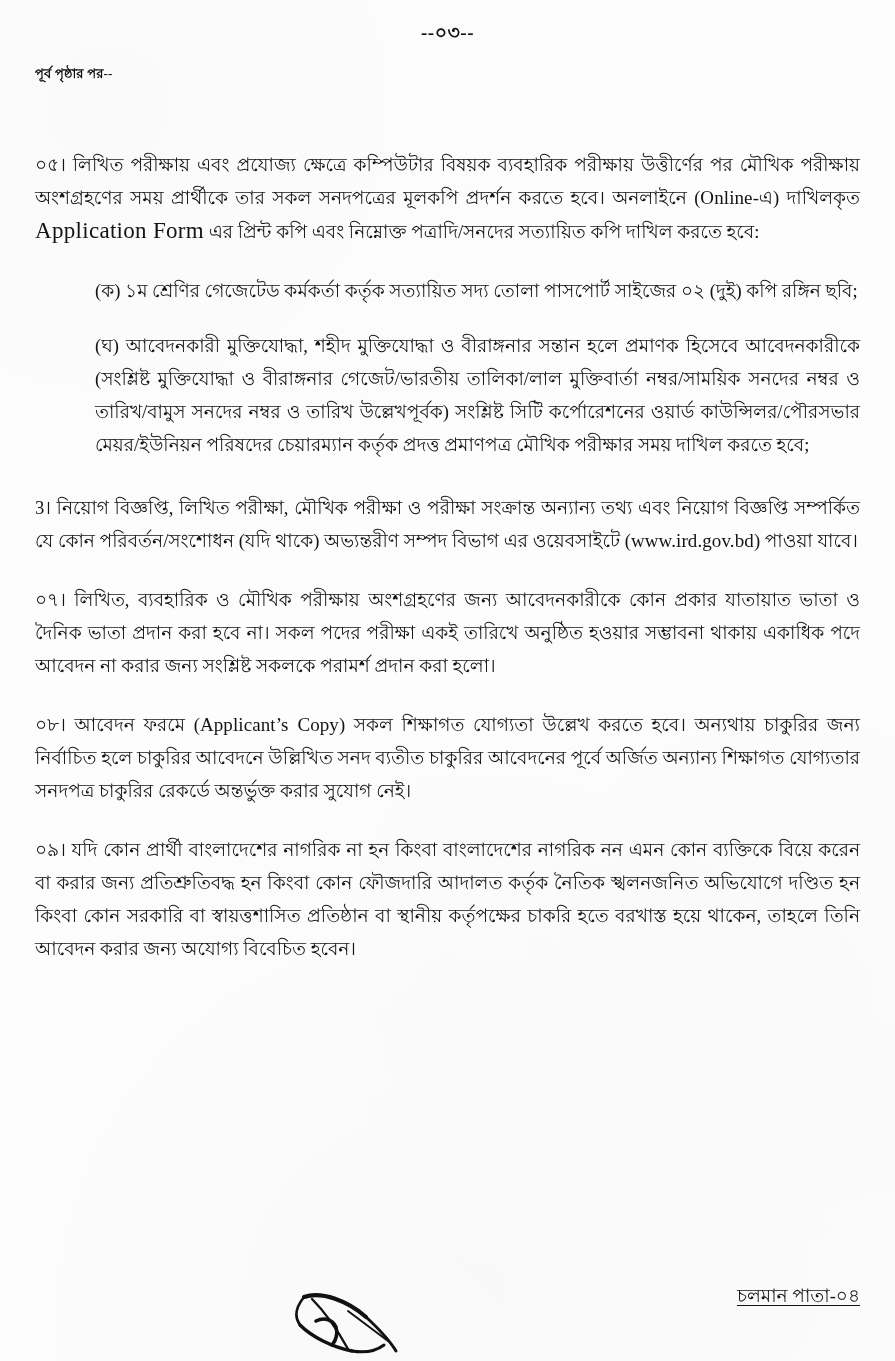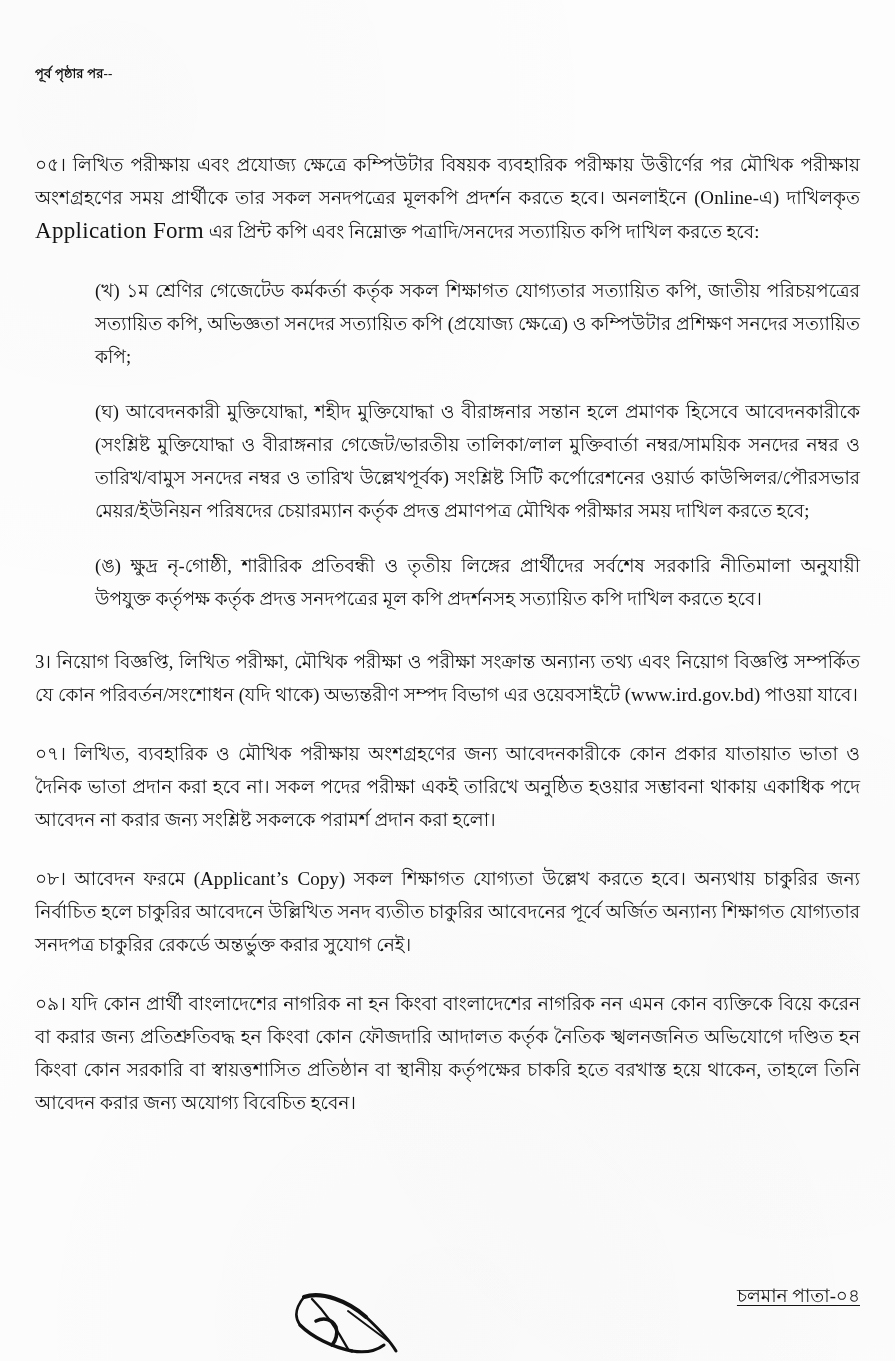--- a/index.html
+++ b/index.html
@@ -120,48 +120,45 @@
     height: 78px;
   }
 
   .signature svg { display: block; }
 </style>
 </head>
 <body>
 
 <div class="page">
 
+  <div class="page-number">--০৩--</div>
 
   <div class="continued-heading">পূর্ব পৃষ্ঠার পর--</div>
 
   <div class="body">
 
     <p class="para clause">
       <span>০৫।</span>
       <span>লিখিত পরীক্ষায় এবং প্রযোজ্য ক্ষেত্রে কম্পিউটার বিষয়ক ব্যবহারিক পরীক্ষায় উত্তীর্ণের পর মৌখিক পরীক্ষায় অংশগ্রহণের সময় প্রার্থীকে তার সকল সনদপত্রের মূলকপি প্রদর্শন করতে হবে। অনলাইনে (</span><span class="latin">Online</span><span>-এ) দাখিলকৃত </span><span class="latin-big">Application Form</span><span> এর প্রিন্ট কপি এবং নিম্নোক্ত পত্রাদি/সনদের সত্যায়িত কপি দাখিল করতে হবে:</span>
     </p>
 
     <div class="subclause-group">
 
+      <p class="para subclause">
+        <span>(ক)</span>
+        <span>১ম শ্রেণির গেজেটেড কর্মকর্তা কর্তৃক সত্যায়িত সদ্য তোলা পাসপোর্ট সাইজের ০২ (দুই) কপি রঙ্গিন ছবি;</span>
+      </p>
 
-      <p class="para subclause">
-        <span>(খ)</span>
-        <span>১ম শ্রেণির গেজেটেড কর্মকর্তা কর্তৃক সকল শিক্ষাগত যোগ্যতার সত্যায়িত কপি, জাতীয় পরিচয়পত্রের সত্যায়িত কপি, অভিজ্ঞতা সনদের সত্যায়িত কপি (প্রযোজ্য ক্ষেত্রে) ও কম্পিউটার প্রশিক্ষণ সনদের সত্যায়িত কপি;</span>
-      </p>
 
 
       <p class="para subclause">
         <span>(ঘ)</span>
         <span>আবেদনকারী মুক্তিযোদ্ধা, শহীদ মুক্তিযোদ্ধা ও বীরাঙ্গনার সন্তান হলে প্রমাণক হিসেবে আবেদনকারীকে (সংশ্লিষ্ট মুক্তিযোদ্ধা ও বীরাঙ্গনার গেজেট/ভারতীয় তালিকা/লাল মুক্তিবার্তা নম্বর/সাময়িক সনদের নম্বর ও তারিখ/বামুস সনদের নম্বর ও তারিখ উল্লেখপূর্বক) সংশ্লিষ্ট সিটি কর্পোরেশনের ওয়ার্ড কাউন্সিলর/পৌরসভার মেয়র/ইউনিয়ন পরিষদের চেয়ারম্যান কর্তৃক প্রদত্ত প্রমাণপত্র মৌখিক পরীক্ষার সময় দাখিল করতে হবে;</span>
       </p>
 
-      <p class="para subclause">
-        <span>(ঙ)</span>
-        <span>ক্ষুদ্র নৃ-গোষ্ঠী, শারীরিক প্রতিবন্ধী ও তৃতীয় লিঙ্গের প্রার্থীদের সর্বশেষ সরকারি নীতিমালা অনুযায়ী উপযুক্ত কর্তৃপক্ষ কর্তৃক প্রদত্ত সনদপত্রের মূল কপি প্রদর্শনসহ সত্যায়িত কপি দাখিল করতে হবে।</span>
-      </p>
 
     </div>
 
     <p class="para clause">
       <span>3।</span>
       <span>নিয়োগ বিজ্ঞপ্তি, লিখিত পরীক্ষা, মৌখিক পরীক্ষা ও পরীক্ষা সংক্রান্ত অন্যান্য তথ্য এবং নিয়োগ বিজ্ঞপ্তি সম্পর্কিত যে কোন পরিবর্তন/সংশোধন (যদি থাকে) অভ্যন্তরীণ সম্পদ বিভাগ এর ওয়েবসাইটে (</span><span class="latin">www.ird.gov.bd</span><span>) পাওয়া যাবে।</span>
     </p>
 
     <p class="para clause">
       <span>০৭।</span>

